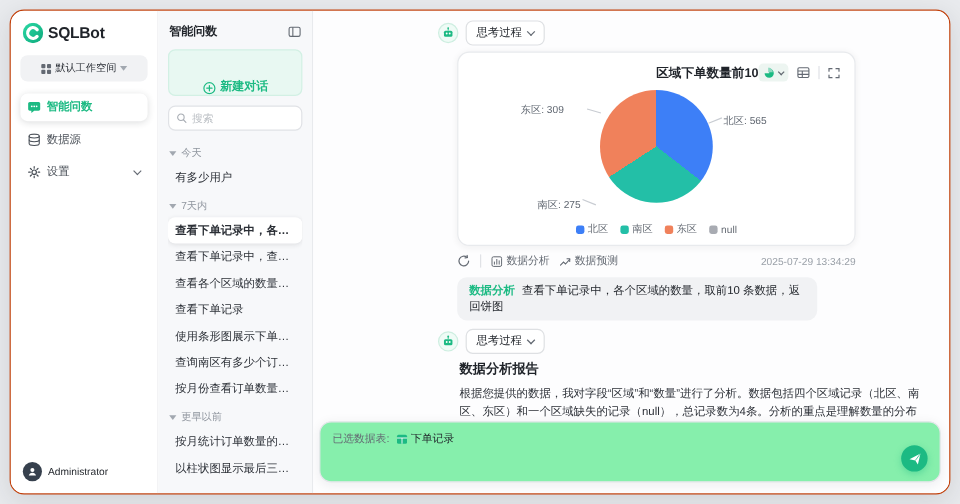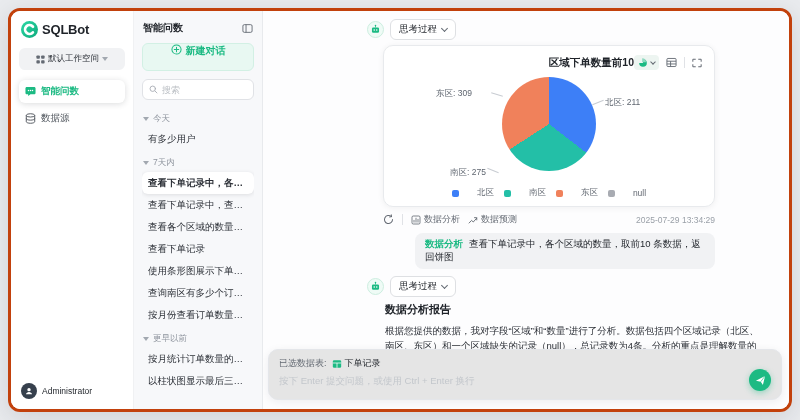--- a/index.html
+++ b/index.html
@@ -1,36 +1,36 @@
 <!DOCTYPE html>
 <html style="--accent: #1CBA83; --accent-bg: #E8F8F2;"><head>
 <meta charset="utf-8">
 <style>
   * { box-sizing: border-box; margin: 0; padding: 0; }
   html,body { width:800px; height:420px; overflow:hidden; }
   body { font-family:"Liberation Sans","DejaVu Sans",sans-serif; background:#e9ebee; position:relative; color:#1f2329; }
-  .window { position:absolute; inset:8px; background:#fff; border-radius:12px; border:3px solid #c2410c;
+  .window { position:absolute; inset:8px; background:#fff; border-radius:12px; border:1px solid #c2410c;
             box-shadow:0 6px 24px rgba(31,35,41,.12); display:flex; overflow:hidden; }
 
   
   .nav { flex:0 0 97px; border-right:1px solid #f0f1f3; display:flex; flex-direction:column; padding:10px 8px 8px; background:#fff; }
   .logo-row { display:flex; align-items:center; gap:4px; margin:0 0 10px 2px; }
   .logo-text { font-size:13px; font-weight:700; letter-spacing:-.2px; }
   .workspace { display:flex; align-items:center; gap:3px; background:#f1f2f4; border-radius:6px; padding:5px 17px; font-size:8.5px; color:#2b2f36; margin-bottom:10px; cursor:pointer; }
   .workspace .grow { flex:1; overflow:hidden; white-space:nowrap; }
   .menu-item { display:flex; align-items:center; gap:5px; padding:5px 6px; border-radius:6px; font-size:9.5px; color:#4a5058; margin-bottom:4px; cursor:pointer; }
   .menu-item.active { background:#fff; box-shadow:0 1px 6px rgba(31,35,41,.16); color:var(--accent); font-weight:700; }
   .menu-item .mlabel { flex:1; white-space:nowrap; overflow:hidden; }
   .nav-user { margin-top:auto; display:flex; align-items:center; gap:5px; font-size:8.5px; color:#1f2329; padding:2px; cursor:pointer; }
   .avatar-admin { width:16px; height:16px; border-radius:50%; background:#36404d; display:flex; align-items:center; justify-content:center; flex:0 0 16px; }
 
   
   .history { flex:0 0 129px; background:#f7f8fa; border-right:1px solid #e8eaed; padding:10px 8px; display:flex; flex-direction:column; overflow:hidden; }
   .h-head { display:flex; align-items:center; justify-content:space-between; font-size:10px; font-weight:700; margin:0 1px 8px; }
-  .new-chat { display:flex; align-items:flex-start; justify-content:center; gap:4px; background:var(--accent-bg); color:var(--accent); border:1px solid #d2f0e4; border-radius:6px; height:28px; width:100%; font-size:10px; font-weight:600; margin-bottom:8px; cursor:pointer; font-family:inherit; }
+  .new-chat { display:flex; align-items:flex-end; justify-content:center; gap:4px; background:var(--accent-bg); color:var(--accent); border:1px solid #d2f0e4; border-radius:6px; height:39px; width:100%; font-size:10px; font-weight:600; margin-bottom:8px; cursor:pointer; font-family:inherit; }
   .search { display:flex; align-items:center; gap:4px; background:#fff; border:1px solid #e0e2e6; border-radius:6px; height:21px; padding:0 6px; margin-bottom:6px; }
   .search input { border:none; outline:none; width:100%; font-size:9px; color:#2b2f36; background:transparent; font-family:inherit; }
   .search input::placeholder { color:#bbbfc4; }
   .h-list { flex:1; overflow:hidden; }
   .h-group-label { display:flex; align-items:center; gap:4px; font-size:8.5px; color:#8f959e; margin:7px 1px 3px; cursor:pointer; }
   .caret { width:0; height:0; border-left:3.5px solid transparent; border-right:3.5px solid transparent; border-top:4.5px solid #a2a8b0; }
   .h-item { font-size:9.5px; color:#2b2f36; padding:4.5px 6px; border-radius:6px; white-space:nowrap; overflow:hidden; text-overflow:ellipsis; margin:0 0; cursor:pointer; }
   .h-item.active { background:#fff; box-shadow:0 1px 4px rgba(31,35,41,.12); font-weight:600; }
 
   
@@ -53,39 +53,39 @@
   .pie { position:absolute; left:50%; top:54px; transform:translate(-50%,-50%); width:94px; height:94px; border-radius:50%; }
   .plabel { position:absolute; font-size:8.5px; color:#5f6670; white-space:nowrap; }
   .pl-0 { left:calc(50% + 56px); top:27px; }
   .pl-1 { left:calc(50% - 99px); top:97px; }
   .pl-2 { left:calc(50% - 113px); top:18px; }
   .lead { position:absolute; width:12px; height:1px; background:#c8ccd2; }
   .lead-0 { left:calc(50% + 43px); top:32px; transform:rotate(-22deg); }
   .lead-1 { left:calc(50% - 62px); top:100px; transform:rotate(22deg); }
   .lead-2 { left:calc(50% - 58px); top:24px; transform:rotate(16deg); }
   .legend { position:absolute; left:0; right:0; bottom:2px; display:flex; justify-content:center; gap:10px; }
-  .legend-item { display:flex; align-items:center; gap:18px; font-size:8.5px; color:#646a73; cursor:pointer; }
+  .legend-item { display:flex; align-items:center; gap:3px; font-size:8.5px; color:#646a73; cursor:pointer; }
   .legend-dot { width:7px; height:7px; border-radius:2px; }
 
   .card-toolbar { width:332px; display:flex; align-items:center; gap:8px; margin-top:6px; font-size:9px; color:#646a73; }
   .tb-btn { display:flex; align-items:center; gap:3px; cursor:pointer; background:none; border:none; font-size:9px; color:#646a73; font-family:inherit; }
   .spacer { flex:1; }
   .timestamp { font-size:8.5px; color:#9aa0a8; }
 
-  .user-row { width:332px; display:flex; justify-content:flex-end; margin:7px 0; }
+  .user-row { width:332px; display:flex; margin:7px 0; }
   .bubble { background:#f1f2f4; border-radius:8px; padding:5px 10px; font-size:9.5px; color:#1f2329; max-width:300px; }
   .bubble .tag { color:var(--accent); font-weight:700; margin-right:6px; }
 
   .report { margin:2px 0 0 2px; max-width:434px; }
   .report h3 { font-size:11px; font-weight:700; margin:4px 0 7px; }
   .report p { font-size:9.5px; line-height:1.55; color:#2b2f36; margin-bottom:8px; }
   .report h4 { font-size:10px; font-weight:700; }
 
   
-  .composer { position:absolute; left:5px; right:7px; bottom:9px; height:51px; background:#e5e5e5; border:1px solid #e4e6ea; border-radius:10px; box-shadow:0 2px 10px rgba(31,35,41,.07); padding:7px 10px; }
+  .composer { position:absolute; left:5px; right:7px; bottom:9px; height:51px; background:#86efac; border:1px solid #e4e6ea; border-radius:10px; box-shadow:0 2px 10px rgba(31,35,41,.07); padding:7px 10px; }
   .composer-meta { display:flex; align-items:center; gap:5px; font-size:9px; color:#646a73; }
   .table-chip { display:flex; align-items:center; gap:3px; color:#1f2329; cursor:pointer; }
   .q-input { border:none; outline:none; width:calc(100% - 40px); margin-top:5px; font-size:9.5px; color:#2b2f36; background:transparent; font-family:inherit; }
   .q-input::placeholder { color:#c3c7cc; }
   .send { position:absolute; right:10px; bottom:8px; width:22px; height:22px; border-radius:50%; background:var(--accent); border:none; display:flex; align-items:center; justify-content:center; cursor:pointer; box-shadow:0 2px 6px rgba(28,186,131,.4); }
 </style>
 </head>
 <body style="background: rgb(233, 235, 238);">
 
 <div class="window">
@@ -134,20 +134,30 @@
       </div>
       <div class="menu-item">
         <span style="display:flex;">
           <svg width="11" height="11" viewBox="0 0 12 12" fill="none" stroke="currentColor" stroke-width="1">
               <ellipse cx="6" cy="2.6" rx="4.6" ry="1.8"></ellipse>
               <path d="M1.4 2.6v6.8c0 1 2 1.8 4.6 1.8s4.6-.8 4.6-1.8V2.6"></path>
               <path d="M1.4 6c0 1 2 1.8 4.6 1.8s4.6-.8 4.6-1.8"></path>
             </svg>
         </span>
         <span class="mlabel">数据源</span>
+      </div>
+      <div class="menu-item">
+        <span style="display:flex;">
+          <svg width="11" height="11" viewBox="0 0 12 12" fill="none" stroke="currentColor" stroke-width="1.1" stroke-linecap="round">
+              <circle cx="6" cy="6" r="2"></circle>
+              <path d="M6 1v1.4M6 9.6V11M1 6h1.4M9.6 6H11M2.5 2.5l1 1M8.5 8.5l1 1M9.5 2.5l-1 1M3.5 8.5l-1 1"></path>
+            </svg>
+        </span>
+        <span class="mlabel">设置</span>
+        <span class="chev"></span>
       </div>
     </nav>
 
     <div class="nav-user">
       <span class="avatar-admin">
         <svg width="10" height="10" viewBox="0 0 16 16">
             <circle cx="8" cy="5.8" r="2.7" fill="#fff"></circle>
             <path d="M3.2 13.2c.4-2.4 2.4-3.8 4.8-3.8s4.4 1.4 4.8 3.8z" fill="#fff"></path>
           </svg>
       </span>
@@ -258,21 +268,21 @@
                   </svg>
               </span>
             </div>
           </div>
 
           <div class="plot">
             <div class="pie" id="pie" style="background: conic-gradient(rgb(61, 127, 247) 0deg, rgb(61, 127, 247) 127.7deg, rgb(35, 191, 167) 127.7deg, rgb(35, 191, 167) 237.1deg, rgb(240, 129, 91) 237.1deg, rgb(240, 129, 91) 360deg);"></div>
             <span class="lead lead-0"></span>
             <span class="lead lead-1"></span>
             <span class="lead lead-2"></span>
-            <span class="plabel pl-0" id="plabel-0">北区: 211</span>
+            <span class="plabel pl-0" id="plabel-0">北区: 565</span>
             <span class="plabel pl-1" id="plabel-1">南区: 275</span>
             <span class="plabel pl-2" id="plabel-2">东区: 309</span>
             <div class="legend" id="legend">
                 <span class="legend-item">
                   <span class="legend-dot" style="background: rgb(61, 127, 247);"></span>
                   <span>北区</span>
                 </span>
                 <span class="legend-item">
                   <span class="legend-dot" style="background: rgb(35, 191, 167);"></span>
                   <span>南区</span>
@@ -351,21 +361,20 @@
         <span>已选数据表:</span>
         <span class="table-chip">
           <svg width="10" height="10" viewBox="0 0 12 12">
               <rect x="1" y="1.5" width="10" height="9" rx="1.5" fill="#1CBA83"></rect>
               <line x1="1" y1="4.8" x2="11" y2="4.8" stroke="#fff" stroke-width=".9"></line>
               <line x1="6" y1="4.8" x2="6" y2="10.5" stroke="#fff" stroke-width=".9"></line>
             </svg>
           <span>下单记录</span>
         </span>
       </div>
-      <input class="q-input" placeholder="按下 Enter 提交问题，或使用 Ctrl + Enter 换行" style="">
       <button class="send">
         <svg width="11" height="11" viewBox="0 0 12 12">
             <path d="M1 6.2 11 1 8.6 11 6.3 7.3 1 6.2z" fill="#fff"></path>
             <path d="M6.3 7.3 11 1" stroke="#1CBA83" stroke-width=".7"></path>
           </svg>
       </button>
     </div>
   </main>
 </div>
 

